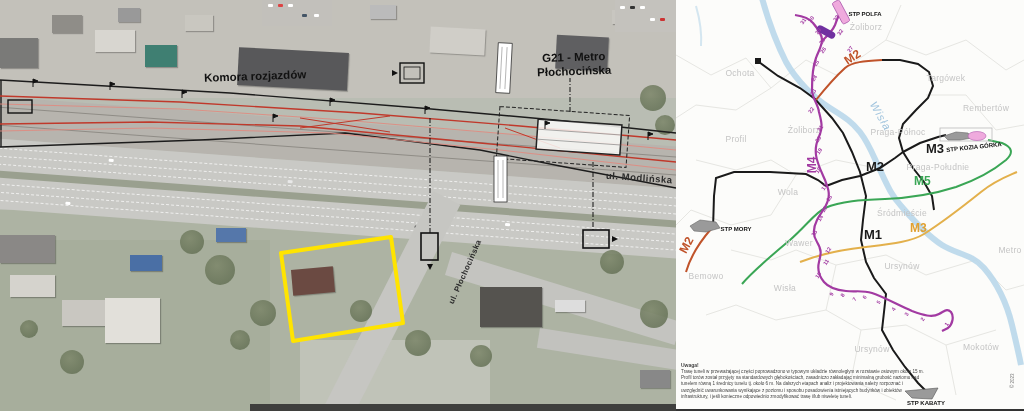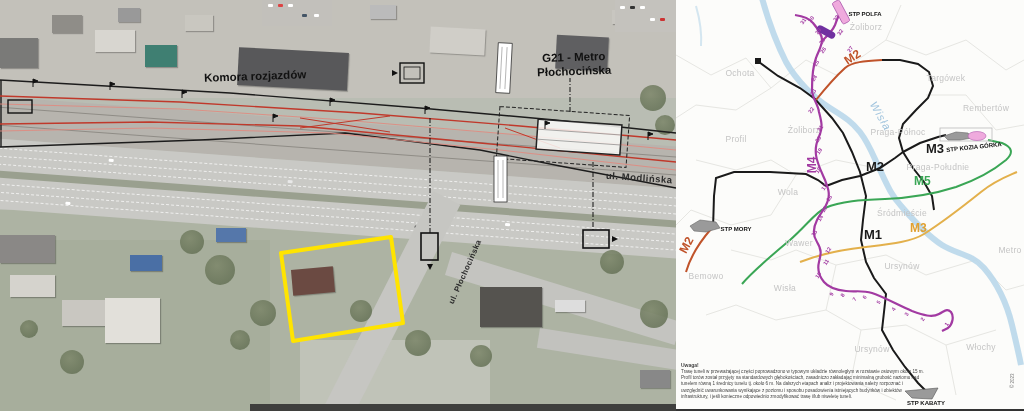--- a/index.html
+++ b/index.html
@@ -248,21 +248,21 @@
         <span class="district" style="left: 222px; top: 132px;">Praga-Północ</span>
         <span class="district" style="left: 112px; top: 192px;">Wola</span>
         <span class="district" style="left: 226px; top: 213px;">Śródmieście</span>
         <span class="district" style="left: 262px; top: 167px;">Praga-Południe</span>
         <span class="district" style="left: 123px; top: 243px;">Wawer</span>
         <span class="district" style="left: 30px; top: 276px;">Bemowo</span>
         <span class="district" style="left: 109px; top: 288px;">Wisła</span>
         <span class="district" style="left: 226px; top: 266px;">Ursynów</span>
         <span class="district" style="left: 334px; top: 250px;">Metro</span>
         <span class="district" style="left: 196px; top: 349px;">Ursynów</span>
-        <span class="district" style="left: 305px; top: 347px;">Włochy</span>
+        <span class="district" style="left: 305px; top: 347px;">Mokotów</span>
       </div>
     <div id="linelabel-layer">
         <span class="linelbl" style="left: 168px; top: 50px; color: rgb(192, 83, 42); font-size: 12px; transform: rotate(-33deg);">M2</span>
         <span class="linelbl" style="left: 2px; top: 238px; color: rgb(192, 83, 42); font-size: 12px; transform: rotate(-62deg);">M2</span>
         <span class="linelbl" style="left: 190px; top: 159px; color: rgb(26, 26, 26); font-size: 13px; transform: rotate(0deg);">M2</span>
         <span class="linelbl" style="left: 188px; top: 227px; color: rgb(26, 26, 26); font-size: 13px; transform: rotate(0deg);">M1</span>
         <span class="linelbl" style="left: 250px; top: 141px; color: rgb(26, 26, 26); font-size: 13px; transform: rotate(0deg);">M3</span>
         <span class="linelbl" style="left: 234px; top: 221px; color: rgb(224, 160, 48); font-size: 12px; transform: rotate(0deg);">M3</span>
         <span class="linelbl" style="left: 238px; top: 174px; color: rgb(58, 166, 85); font-size: 12px; transform: rotate(0deg);">M5</span>
         <span class="linelbl" style="left: 128px; top: 158px; color: rgb(162, 58, 162); font-size: 12px; transform: rotate(-90deg);">M4</span>

